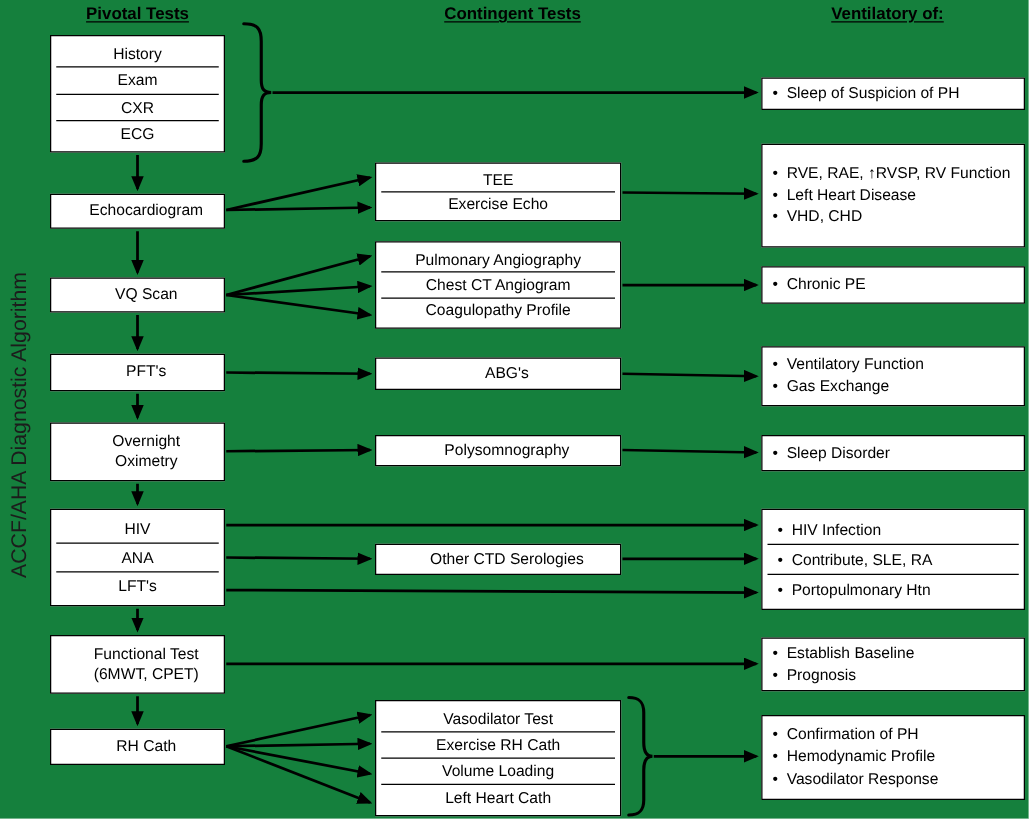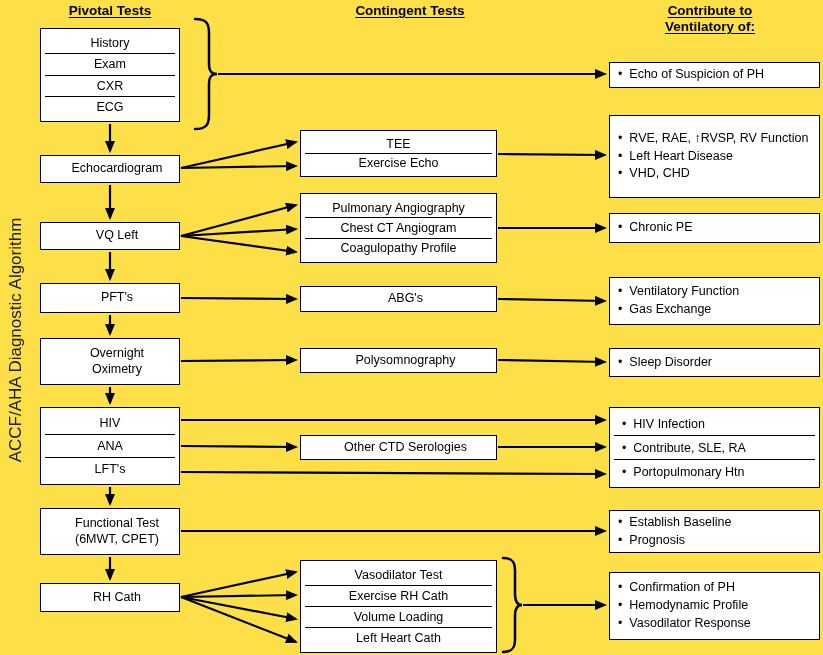--- a/index.html
+++ b/index.html
@@ -1,16 +1,16 @@
 <!DOCTYPE html>
 <html><head>
 <meta charset="utf-8">
 <style>
   html,body{margin:0;padding:0;background:#fff;}
-  .canvas{position:relative;width:823px;height:655px;background:#fde047;
+  .canvas{position:relative;width:823px;height:655px;background:#15803d;
           font-family:"Liberation Sans",sans-serif;color:#000;overflow:hidden;}
   .hdr{position:absolute;font-size:13.5px;font-weight:bold;text-align:center;
        text-decoration:underline;text-underline-offset:2px;line-height:1.2;}
   .side-label{position:absolute;left:-174px;top:330px;width:380px;text-align:center;
        font-size:17px;color:#1c1c1c;transform:rotate(-90deg);white-space:nowrap;}
   .box,.group{position:absolute;background:#fff;border:1.7px solid #000;box-sizing:border-box;}
   .box{display:flex;flex-direction:column;align-items:center;justify-content:center;
        font-size:12.5px;line-height:1.25;padding-left:14px;}
   .group{display:flex;flex-direction:column;padding:4px;}
   .grow{flex:1;display:flex;align-items:center;justify-content:center;
@@ -75,34 +75,33 @@
       <path stroke-width="2.5" stroke-linecap="round" d="M195,19 C206,19 209,23 209,33 L209,64 C209,71 211,74 217,74 C211,74 209,77 209,84 L209,115 C209,125 206,129 195,129"></path>
       <line x1="218" y1="74" x2="605" y2="74" marker-end="url(#ah)"></line>
       <path stroke-width="2.5" stroke-linecap="round" d="M503,558 C512,558 515,562 515,570 L515,594 C515,601 517,605 522,605 C517,605 515,609 515,616 L515,640 C515,648 512,652 503,652"></path>
       <line x1="523" y1="605" x2="605" y2="605" marker-end="url(#ah)"></line>
     </g>
   </svg>
 
   <div class="hdr" style="left:40px;top:3px;width:140px">Pivotal Tests</div>
   <div class="hdr" style="left:300px;top:3px;width:220px">Contingent Tests</div>
   <div class="hdr" style="left:604px;top:3px;width:212px">
-    <div>Contribute to</div>
     <div>Ventilatory of:</div>
   </div>
 
   <div class="side-label">ACCF/AHA Diagnostic Algorithm</div>
 
   <div class="group" style="left:40px;top:28px;width:140px;height:94px">
     <div class="grow">History</div>
     <div class="grow">Exam</div>
     <div class="grow">CXR</div>
     <div class="grow">ECG</div>
   </div>
   <div class="box" style="left:40px;top:155px;width:140px;height:28px">Echocardiogram</div>
-  <div class="box" style="left:40px;top:222px;width:140px;height:28px">VQ Left</div>
+  <div class="box" style="left:40px;top:222px;width:140px;height:28px">VQ Scan</div>
   <div class="box" style="left:40px;top:283px;width:140px;height:30px">PFT's</div>
   <div class="box" style="left:40px;top:338px;width:140px;height:47px">
     <div>Overnight</div>
     <div>Oximetry</div>
   </div>
   <div class="group" style="left:40px;top:407px;width:140px;height:78px">
     <div class="grow">HIV</div>
     <div class="grow">ANA</div>
     <div class="grow">LFT's</div>
   </div>
@@ -125,21 +124,21 @@
   <div class="box" style="left:300px;top:348px;width:197px;height:25px">Polysomnography</div>
   <div class="box" style="left:300px;top:435px;width:197px;height:25px">Other CTD Serologies</div>
   <div class="group" style="left:300px;top:560px;width:197px;height:93px">
     <div class="grow">Vasodilator Test</div>
     <div class="grow">Exercise RH Cath</div>
     <div class="grow">Volume Loading</div>
     <div class="grow">Left Heart Cath</div>
   </div>
 
   <div class="abox" style="left:609px;top:62px;width:211px;height:26px">
-    <div class="bullet">Echo of Suspicion of PH</div>
+    <div class="bullet">Sleep of Suspicion of PH</div>
   </div>
   <div class="abox" style="left:609px;top:115px;width:211px;height:83px">
     <div class="bullet">RVE, RAE, ↑RVSP, RV Function</div>
     <div class="bullet">Left Heart Disease</div>
     <div class="bullet">VHD, CHD</div>
   </div>
   <div class="abox" style="left:609px;top:213px;width:211px;height:30px">
     <div class="bullet">Chronic PE</div>
   </div>
   <div class="abox" style="left:609px;top:277px;width:211px;height:48px">

